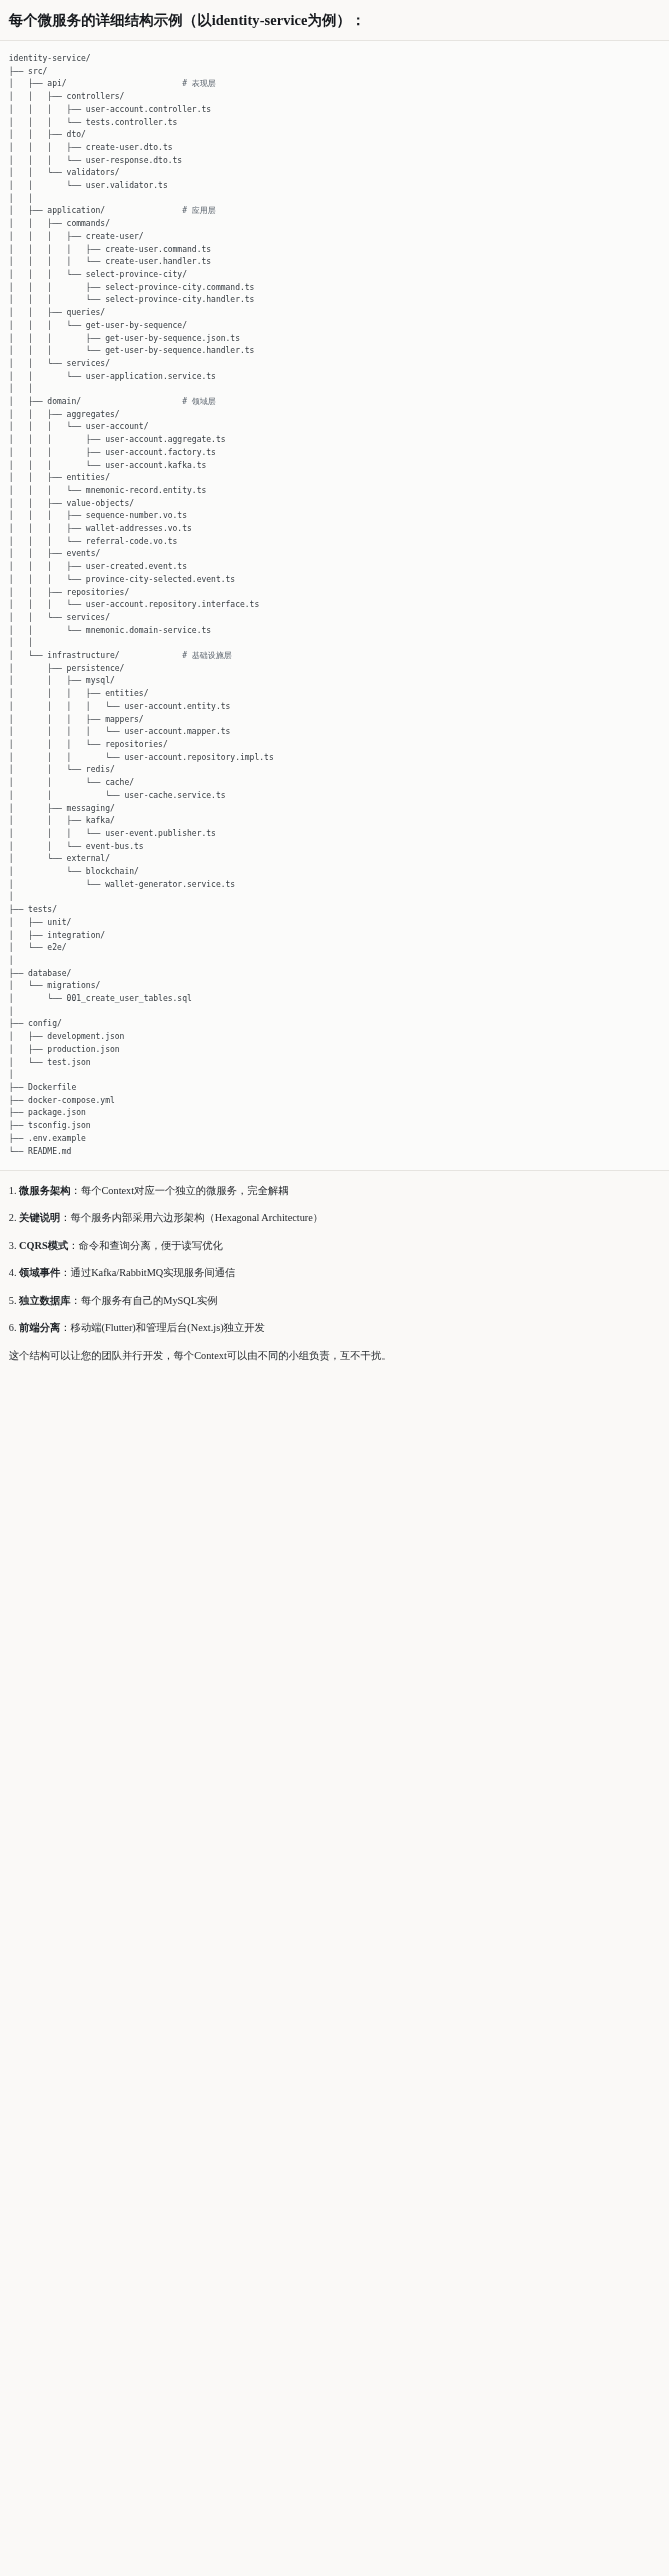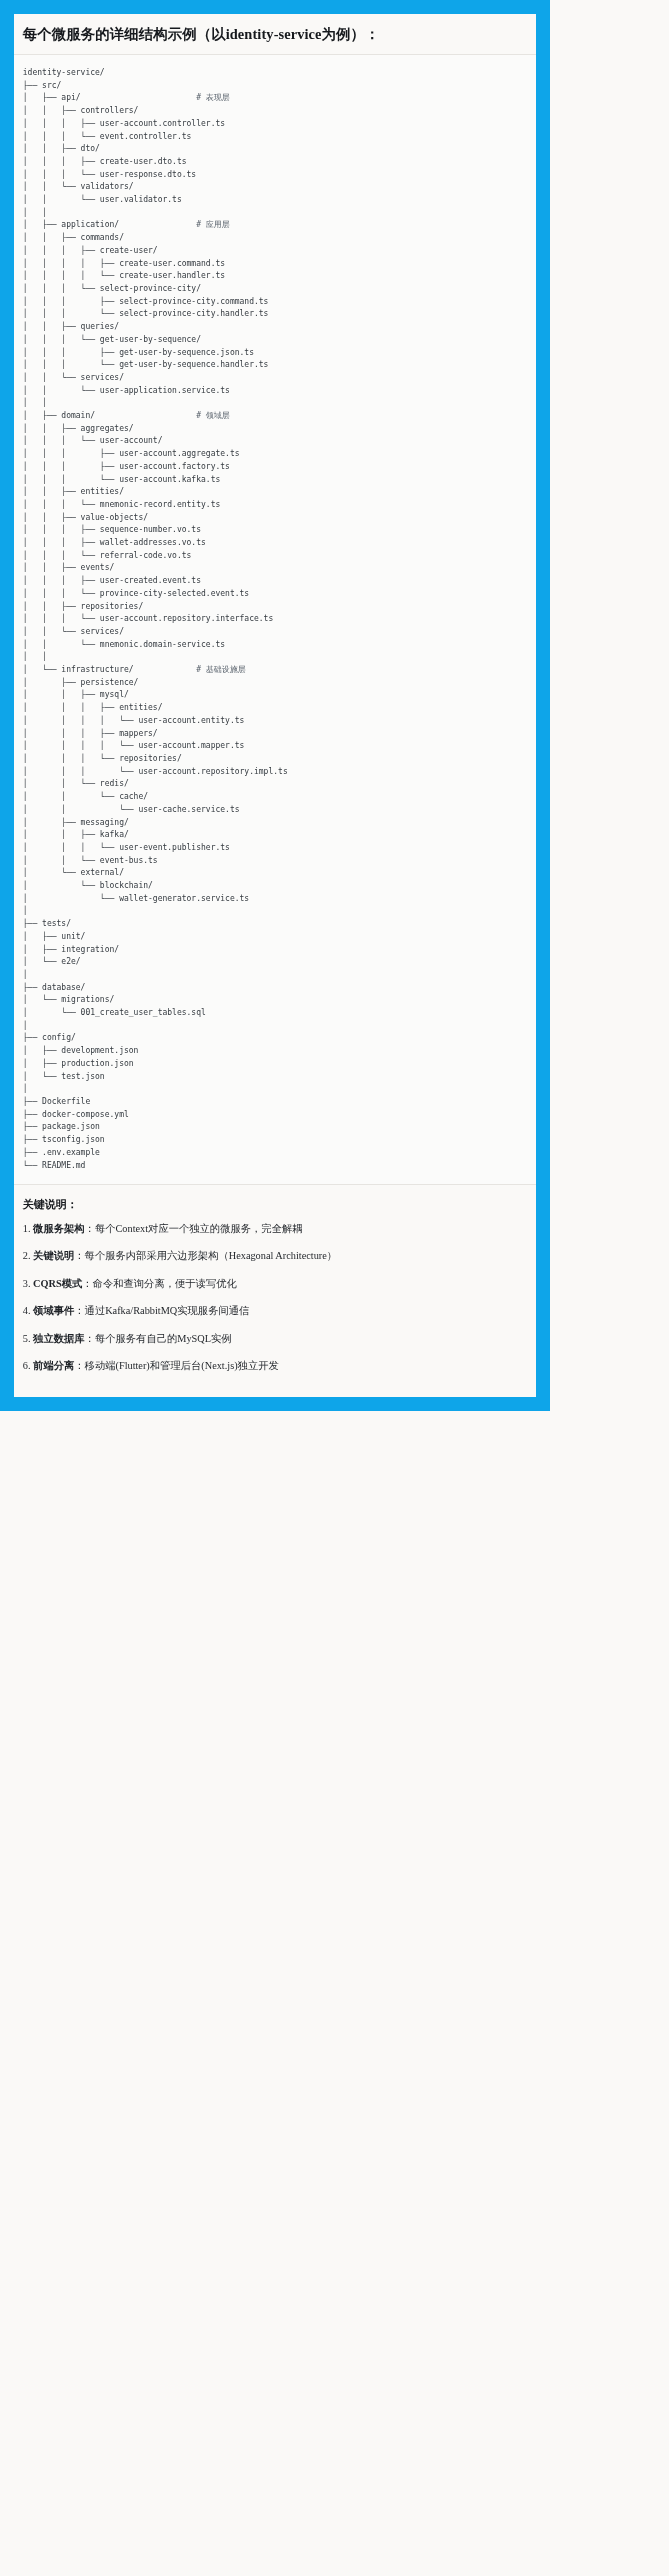--- a/index.html
+++ b/index.html
@@ -7,24 +7,24 @@
     padding: 0;
     background: #faf9f7;
   }
   body {
     width: 669px;
     font-family: "Liberation Sans", sans-serif;
     color: #1f2328;
     -webkit-font-smoothing: antialiased;
   }
   .page {
-    width: 550px;
+    width: 669px;
     box-sizing: border-box;
-    background: #0ea5e9;
-    padding: 14px;
+    background: #6d28d9;
+    padding: 0;
   }
 
   
   .header-block {
     padding: 11.3px 8.8px 8.8px 8.8px;
     border-bottom: 0.6px solid #e6e4e0;
     background: #faf9f7;
   }
   .page-title {
     font-family: "Liberation Serif", serif;
@@ -113,21 +113,21 @@
   <div class="header-block">
     <h1 class="page-title">每个微服务的详细结构示例（以identity-service为例）：</h1>
   </div>
 
   <div class="tree-block">
     <pre class="tree" id="tree-pre"><span>identity-service/</span>
 <span>├── src/</span>
 <span>│   ├── api/                        <span class="comment"># 表现层</span></span>
 <span>│   │   ├── controllers/</span>
 <span>│   │   │   ├── user-account.controller.ts</span>
-<span>│   │   │   └── event.controller.ts</span>
+<span>│   │   │   └── tests.controller.ts</span>
 <span>│   │   ├── dto/</span>
 <span>│   │   │   ├── create-user.dto.ts</span>
 <span>│   │   │   └── user-response.dto.ts</span>
 <span>│   │   └── validators/</span>
 <span>│   │       └── user.validator.ts</span>
 <span>│   │</span>
 <span>│   ├── application/                <span class="comment"># 应用层</span></span>
 <span>│   │   ├── commands/</span>
 <span>│   │   │   ├── create-user/</span>
 <span>│   │   │   │   ├── create-user.command.ts</span>
@@ -198,25 +198,25 @@
 <span>│</span>
 <span>├── Dockerfile</span>
 <span>├── docker-compose.yml</span>
 <span>├── package.json</span>
 <span>├── tsconfig.json</span>
 <span>├── .env.example</span>
 <span>└── README.md</span></pre>
   </div>
 
   <div class="notes-block">
-    <div class="notes-title">关键说明：</div>
     <ol class="notes-list" id="notes-list">
         <li><span class="note-term">微服务架构</span><span class="note-sep">：</span><span class="note-desc">每个Context对应一个独立的微服务，完全解耦</span></li>
         <li><span class="note-term">关键说明</span><span class="note-sep">：</span><span class="note-desc">每个服务内部采用六边形架构（Hexagonal Architecture）</span></li>
         <li><span class="note-term">CQRS模式</span><span class="note-sep">：</span><span class="note-desc">命令和查询分离，便于读写优化</span></li>
         <li><span class="note-term">领域事件</span><span class="note-sep">：</span><span class="note-desc">通过Kafka/RabbitMQ实现服务间通信</span></li>
         <li><span class="note-term">独立数据库</span><span class="note-sep">：</span><span class="note-desc">每个服务有自己的MySQL实例</span></li>
         <li><span class="note-term">前端分离</span><span class="note-sep">：</span><span class="note-desc">移动端(Flutter)和管理后台(Next.js)独立开发</span></li>
       </ol>
+    <div class="closing-line">这个结构可以让您的团队并行开发，每个Context可以由不同的小组负责，互不干扰。</div>
   </div>
 
 </div>
 
 
 </body></html>

